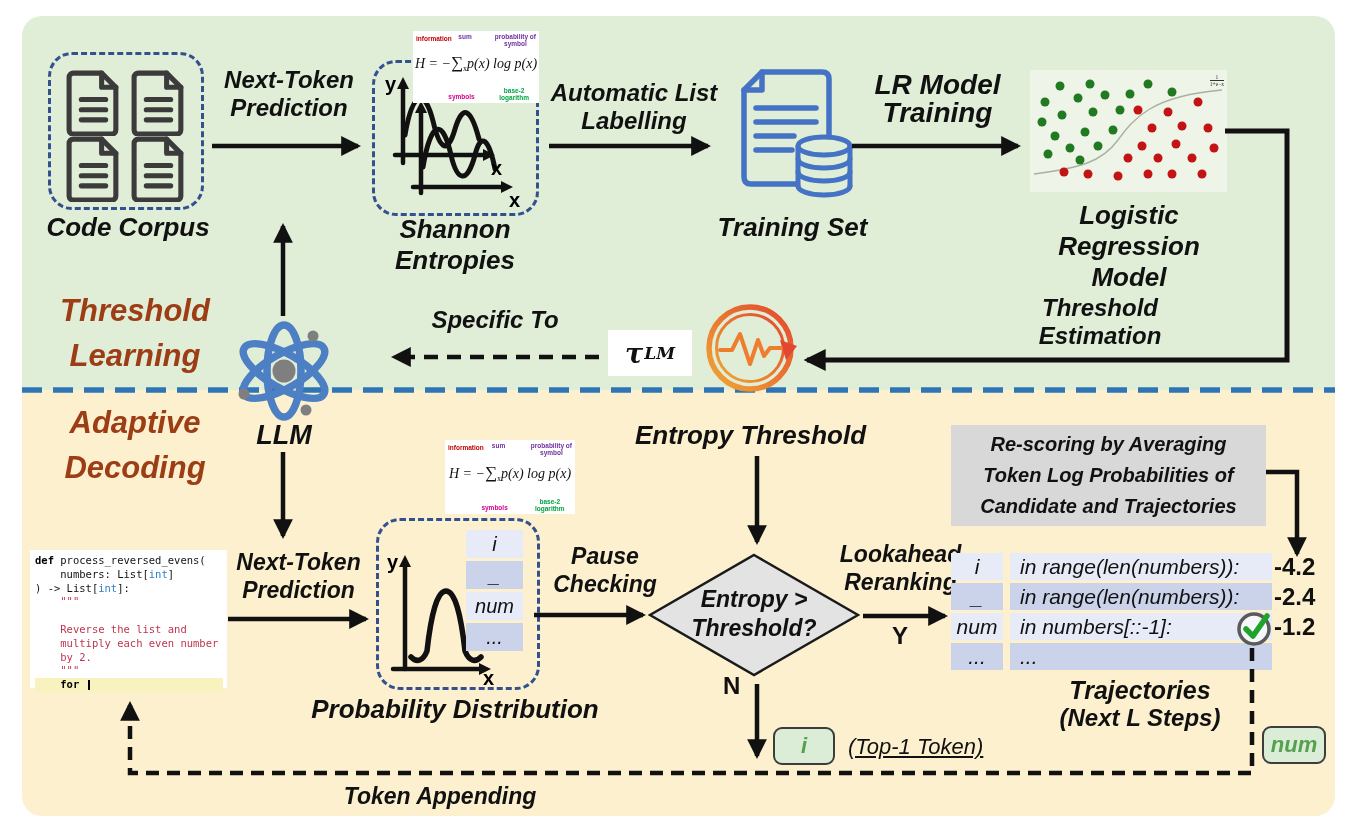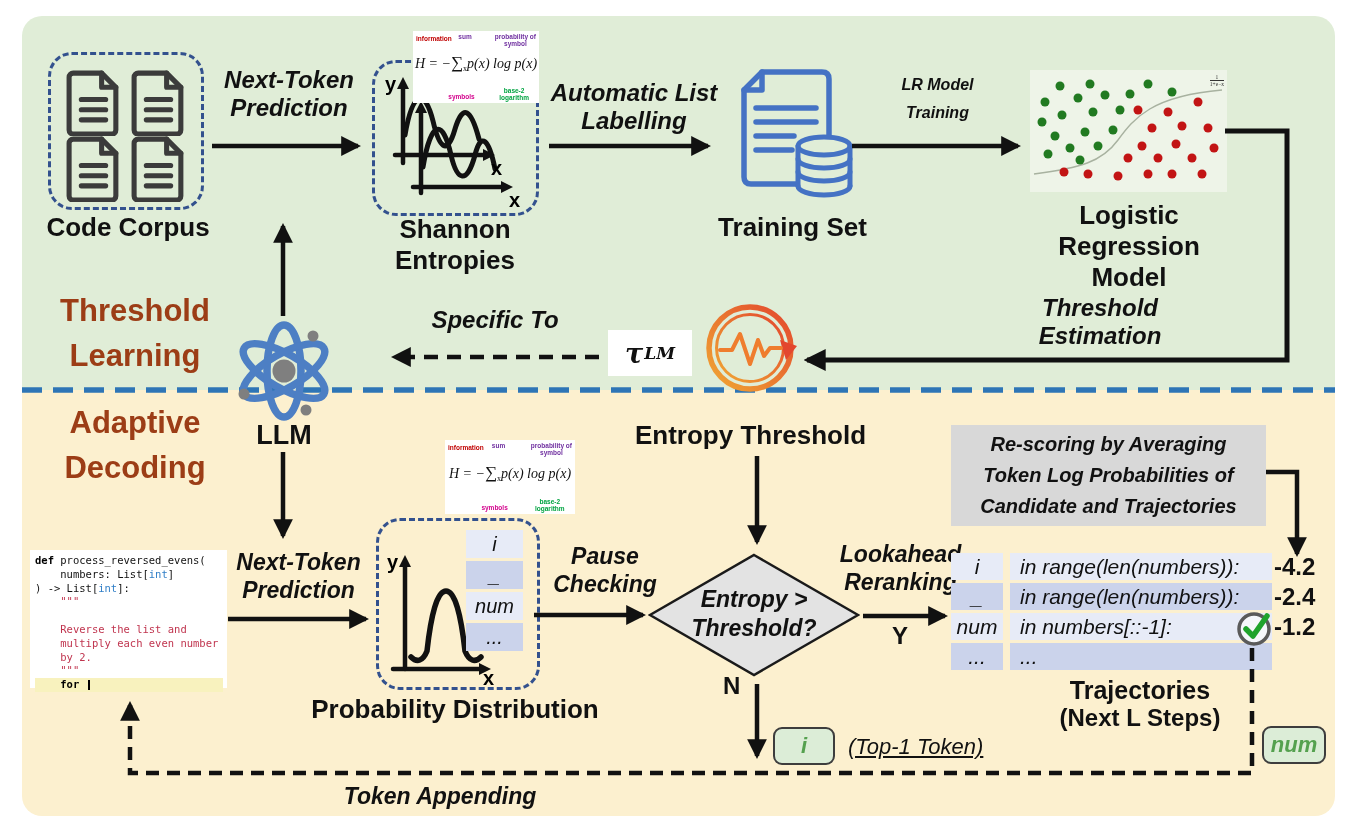--- a/index.html
+++ b/index.html
@@ -6,21 +6,21 @@
   #canvas{position:relative;width:1357px;height:838px;background:#ffffff;overflow:hidden;
           font-family:"Liberation Sans", sans-serif;color:#111;}
   .abs{position:absolute;}
   .panel-green{left:22px;top:16px;width:1313px;height:374px;background:#e0edd7;border-radius:20px 20px 0 0;}
   .panel-cream{left:22px;top:390px;width:1313px;height:426px;background:#fcf0cf;border-radius:0 0 20px 20px;}
   #wires{left:0;top:0;width:1357px;height:838px;z-index:3;pointer-events:none;}
   .z2{z-index:2;}
   .z4{z-index:4;}
   .lbl{font-weight:bold;}
   .it{font-style:italic;}
-  .ctr{text-align:center;}
+  .ctr{text-align:center;font-style:italic;}
   .pre{white-space:pre-line;}
   .node-lbl{font-weight:bold;font-size:26px;line-height:31px;}
   .flow-lbl{font-weight:bold;font-style:italic;font-size:23px;line-height:28px;}
   .phase-lbl{font-weight:bold;font-size:31px;line-height:45px;color:#9c3d16;}
   .dash-box{border:3px dashed #33518e;border-radius:24px;background:transparent;}
   .corpus-box{left:48px;top:52px;width:156px;height:158px;display:grid;grid-template-columns:1fr 1fr;
               grid-template-rows:1fr 1fr;gap:4px;padding:12px;box-sizing:border-box;}
   .formula-box{background:#ffffff;font-family:"Liberation Serif", serif;overflow:hidden;}
   .feq{position:absolute;left:0;right:0;top:45%;transform:translateY(-50%);text-align:center;
        font-size:14px;font-style:italic;white-space:nowrap;}
@@ -190,21 +190,21 @@
     </g>
     <path d="M70,80 a26,9 0 0 1 52,0 V120 a26,9 0 0 1 -52,0 Z" fill="#e0edd7" stroke="none"></path>
     <g fill="none" stroke="#4472c4" stroke-width="5" stroke-linecap="round">
       <ellipse cx="96" cy="80" rx="26" ry="9"></ellipse>
       <path d="M70,80 V120 M122,80 V120"></path>
       <path d="M70,93 a26,9 0 0 0 52,0 M70,106 a26,9 0 0 0 52,0 M70,120 a26,9 0 0 0 52,0"></path>
     </g>
   </svg>
   <div class="abs z2 node-lbl ctr" style="left:700px;top:212px;width:185px;">Training Set</div>
 
-  <div class="abs z2 flow-lbl ctr pre" style="left:860px;top:71px;width:155px;font-size:16px;">LR Model
+  <div class="abs z2 flow-lbl ctr pre" style="left:860px;top:71px;width:155px;font-size:28px;">LR Model
 Training</div>
 
   <div class="abs z2" style="left:1030px;top:70px;width:197px;height:122px;background:#eef4e8;">
     <svg width="197" height="122" viewBox="0 0 197 122">
       <path d="M4,104 C50,98 72,92 88,70 C104,48 122,26 192,20" stroke="#a8b2a0" stroke-width="1.4" fill="none"></path>
       <g fill="#217a21">
         <circle cx="15" cy="32" r="4.5"></circle>
           <circle cx="32" cy="45" r="4.5"></circle>
           <circle cx="25" cy="66" r="4.5"></circle>
         <circle cx="48" cy="28" r="4.5"></circle>

